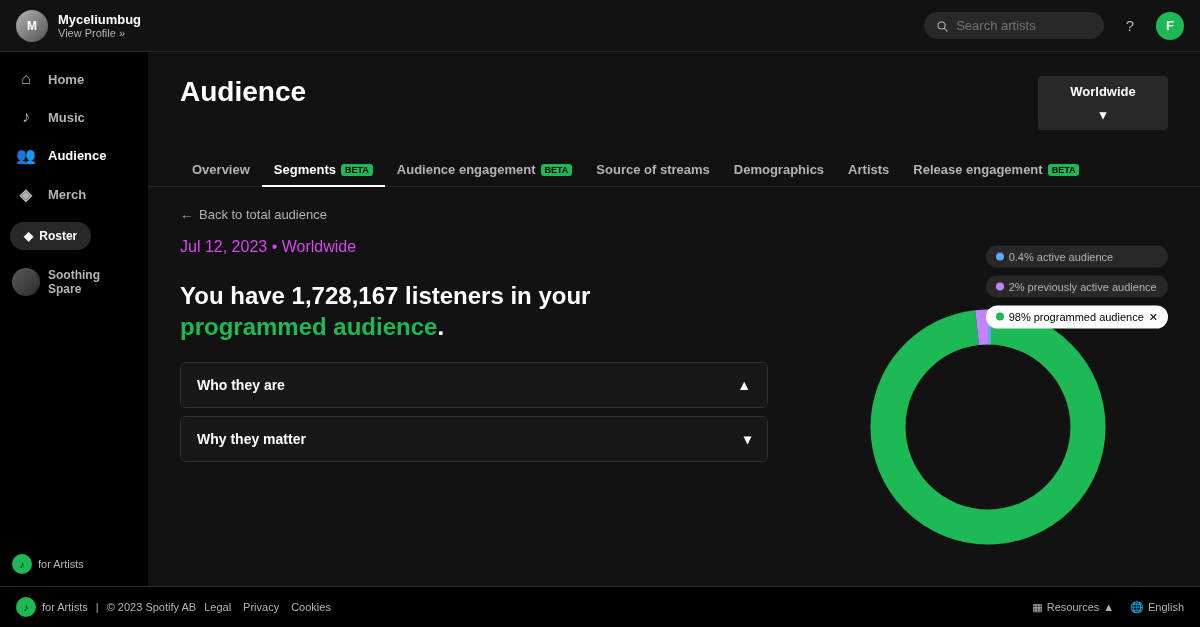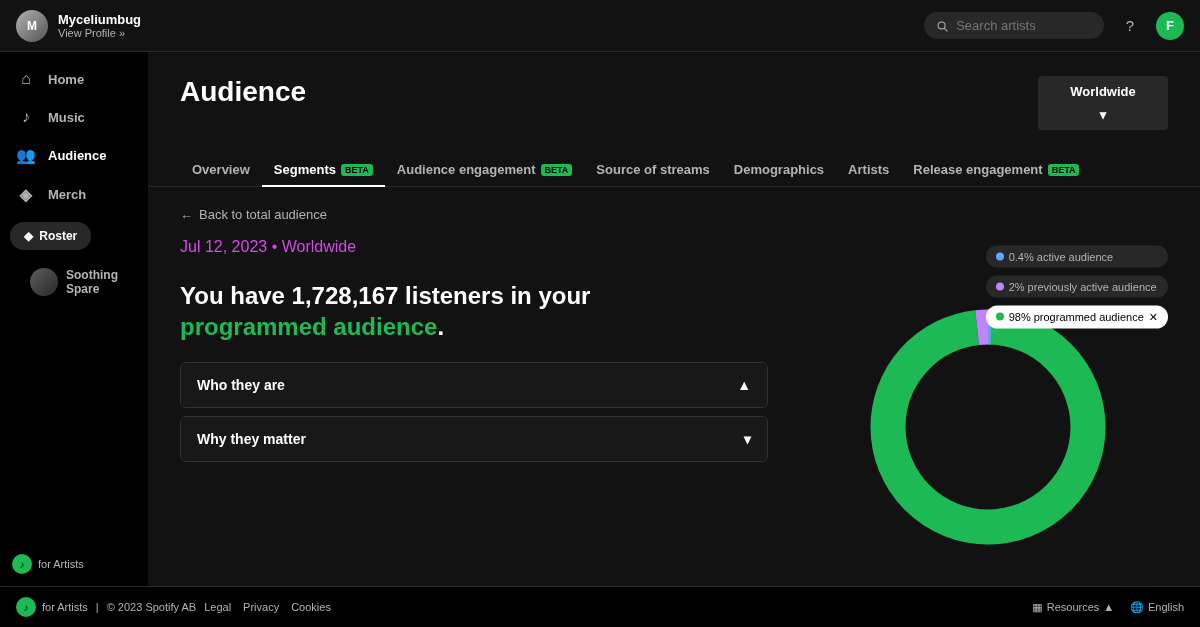--- a/index.html
+++ b/index.html
@@ -97,21 +97,21 @@
     .roster-btn {
       margin: 8px 10px;
       background: #282828; border: none; border-radius: 20px;
       color: #fff; font-size: 12px; font-weight: 600;
       padding: 7px 14px; cursor: pointer;
       display: flex; align-items: center; gap: 6px;
     }
 
     .artist-profile {
       display: flex; align-items: center; gap: 8px;
-      padding: 10px 30px;
+      padding: 10px 12px;
       cursor: pointer;
     }
     .artist-avatar {
       width: 28px; height: 28px; border-radius: 50%;
       background: linear-gradient(135deg, #5c5c5c, #2a2a2a);
       flex-shrink: 0;
     }
     .artist-name { font-size: 12px; font-weight: 600; color: #b3b3b3; }
 
     .sidebar-footer {

